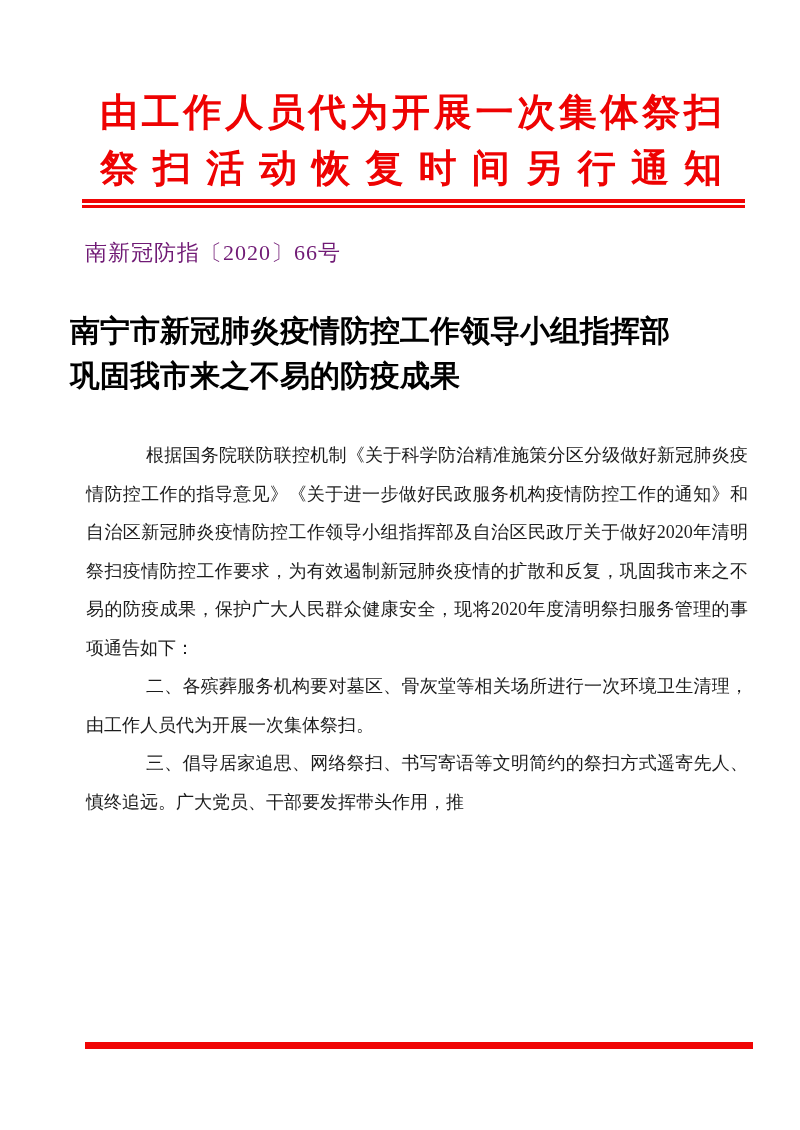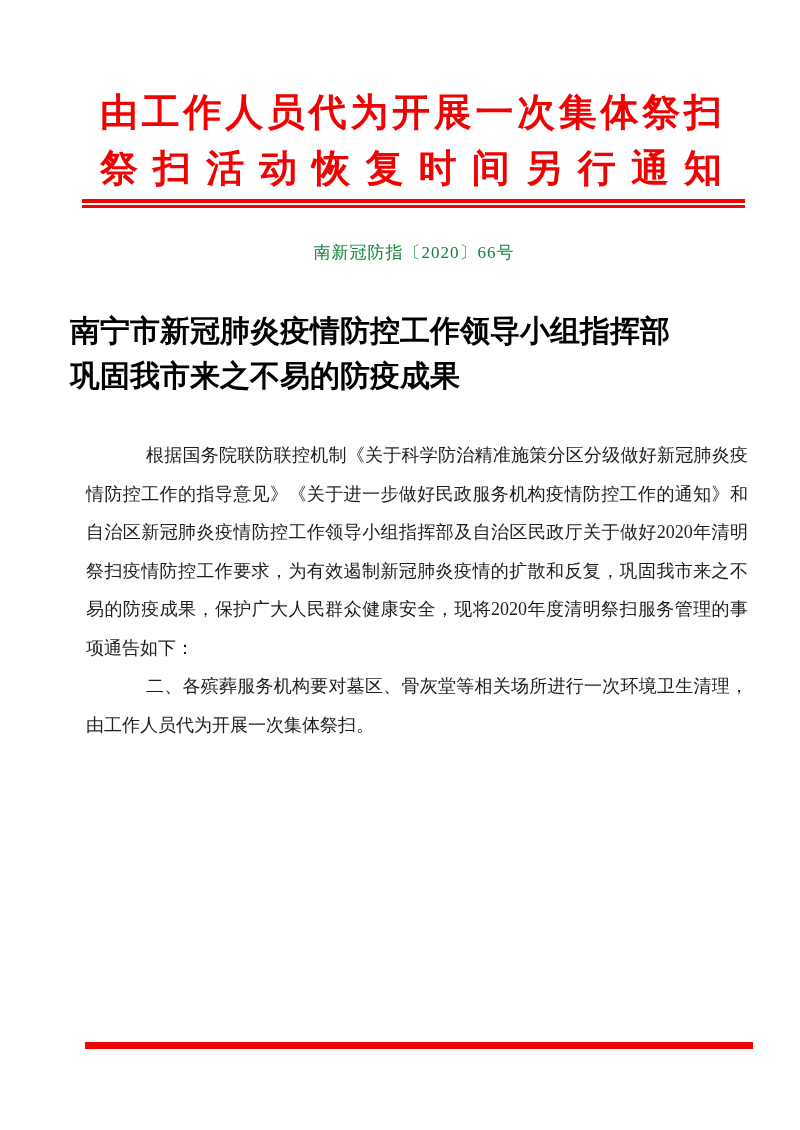--- a/index.html
+++ b/index.html
@@ -45,24 +45,24 @@
     border-top: 4px solid #f00505;
     border-bottom: 3px solid #f00505;
     box-sizing: border-box;
     background: transparent;
   }
   .doc-number {
     position: absolute;
     left: 85px;
     top: 238px;
     width: 658px;
-    text-align: center;
-    font-size: 17px;
+    text-align: left;
+    font-size: 22px;
     line-height: 30px;
-    color: #15803d;
+    color: #701a75;
     letter-spacing: 1px;
   }
   .notice-title {
     position: absolute;
     left: 70px;
     top: 308px;
     width: 660px;
     font-size: 30px;
     font-weight: bold;
     line-height: 45px;
@@ -107,17 +107,18 @@
   <div class="doc-number">南新冠防指〔2020〕66号</div>
 
   <div class="notice-title">
     <div>南宁市新冠肺炎疫情防控工作领导小组指挥部</div>
     <div>巩固我市来之不易的防疫成果</div>
   </div>
 
   <div class="body-text">
     <p>根据国务院联防联控机制《关于科学防治精准施策分区分级做好新冠肺炎疫情防控工作的指导意见》《关于进一步做好民政服务机构疫情防控工作的通知》和自治区新冠肺炎疫情防控工作领导小组指挥部及自治区民政厅关于做好2020年清明祭扫疫情防控工作要求，为有效遏制新冠肺炎疫情的扩散和反复，巩固我市来之不易的防疫成果，保护广大人民群众健康安全，现将2020年度清明祭扫服务管理的事项通告如下：</p>
     <p>二、各殡葬服务机构要对墓区、骨灰堂等相关场所进行一次环境卫生清理，由工作人员代为开展一次集体祭扫。</p>
+    <p>三、倡导居家追思、网络祭扫、书写寄语等文明简约的祭扫方式遥寄先人、慎终追远。广大党员、干部要发挥带头作用，推</p>
   </div>
 
   <div class="rule-footer"></div>
 
 </div>
 
 </body></html>

